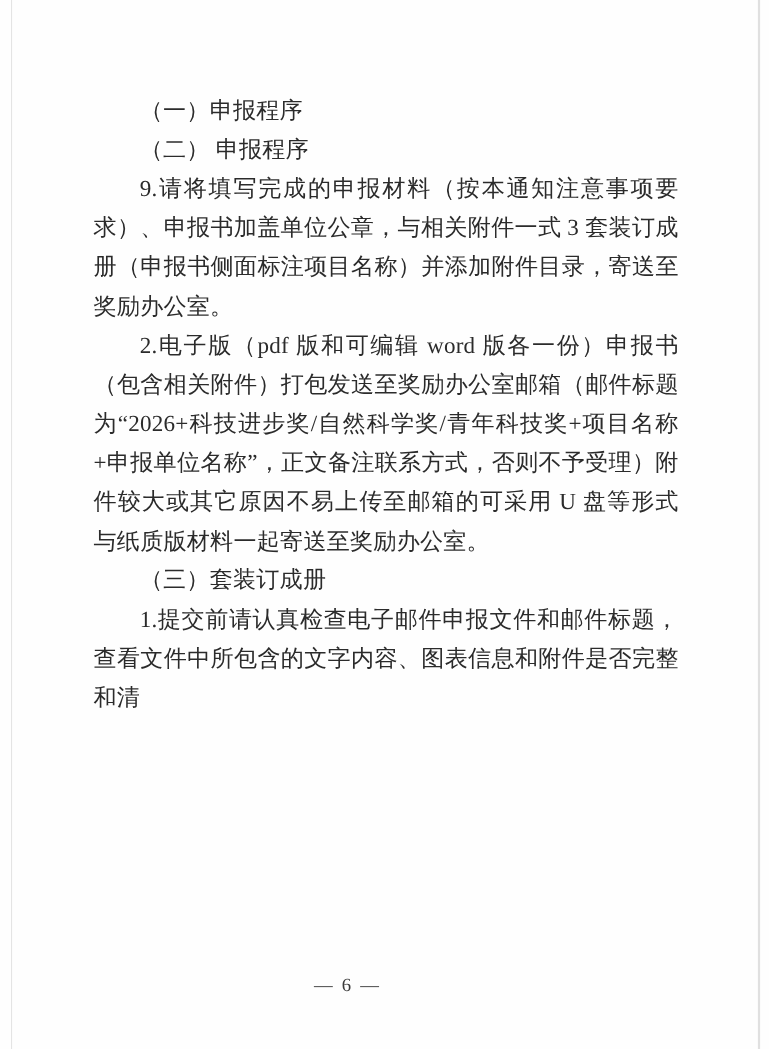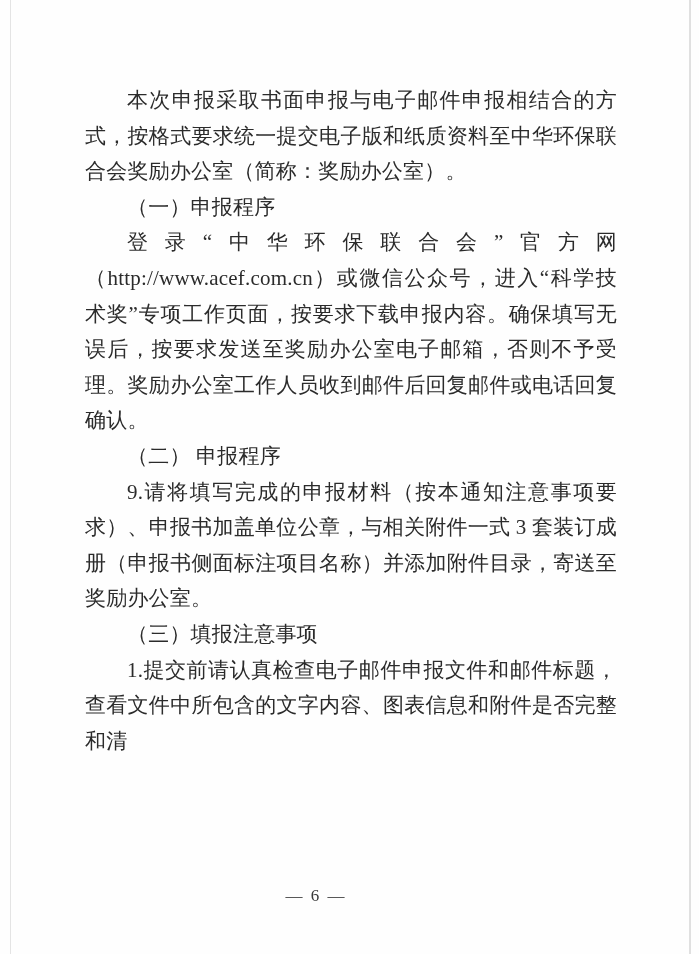--- a/index.html
+++ b/index.html
@@ -54,24 +54,23 @@
 </style>
 </head>
 <body>
 
 <div class="page">
 
   <div class="scan-edge left"></div>
   <div class="scan-edge right"></div>
 
   <div class="doc-body">
-    <p>本次申报采取书面申报与电子邮件申报相结合的方式，按格式要求统一提交电子版和纸质资料至中华环保联合会奖励办公室（简称：奖励办公室）。</p>
     <p>（一）申报程序</p>
-    <p>登录“中华环保联合会”官方网（http://www.acef.com.cn）或微信公众号，进入“科学技术奖”专项工作页面，按要求下载申报内容。确保填写无误后，按要求发送至奖励办公室电子邮箱，否则不予受理。奖励办公室工作人员收到邮件后回复邮件或电话回复确认。</p>
     <p>（二） 申报程序</p>
     <p>9.请将填写完成的申报材料（按本通知注意事项要求）、申报书加盖单位公章，与相关附件一式 3 套装订成册（申报书侧面标注项目名称）并添加附件目录，寄送至奖励办公室。</p>
-    <p>（三）填报注意事项</p>
+    <p>2.电子版（pdf 版和可编辑 word 版各一份）申报书（包含相关附件）打包发送至奖励办公室邮箱（邮件标题为“2026+科技进步奖/自然科学奖/青年科技奖+项目名称+申报单位名称”，正文备注联系方式，否则不予受理）附件较大或其它原因不易上传至邮箱的可采用 U 盘等形式与纸质版材料一起寄送至奖励办公室。</p>
+    <p>（三）套装订成册</p>
     <p>1.提交前请认真检查电子邮件申报文件和邮件标题，查看文件中所包含的文字内容、图表信息和附件是否完整和清</p>
   </div>
 
   <div class="page-footer">— 6 —</div>
 
 </div>
 
 </body></html>

